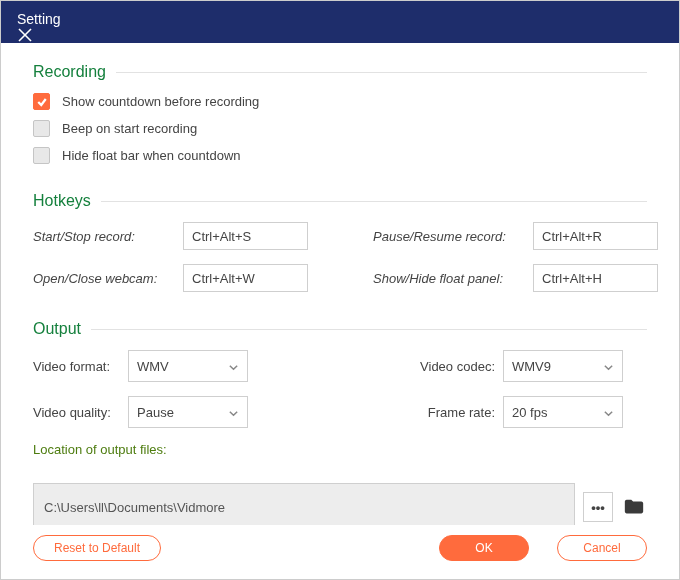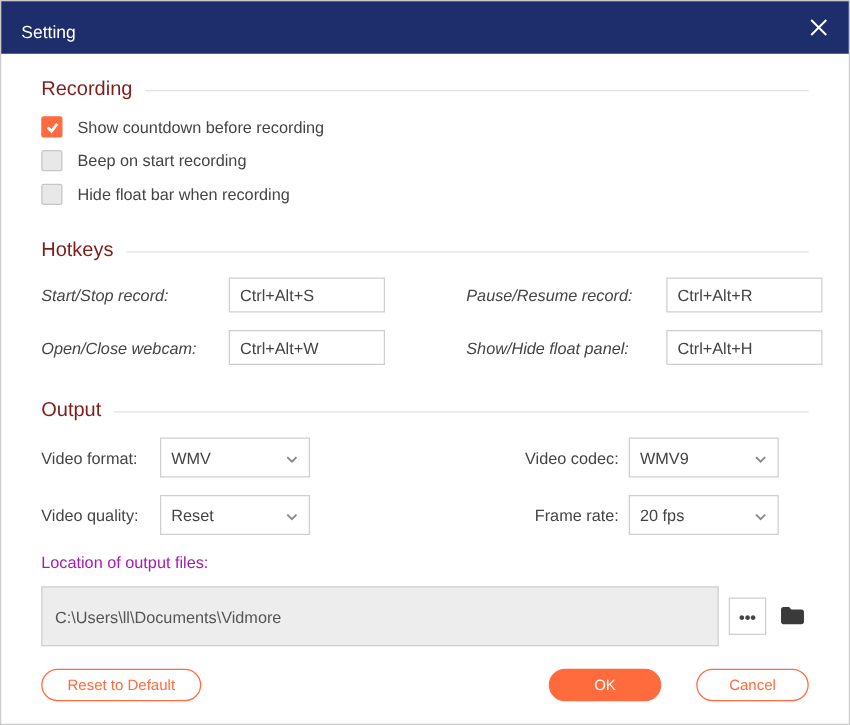--- a/index.html
+++ b/index.html
@@ -15,43 +15,44 @@
     height: 580px;
     background: #fff;
     display: flex;
     flex-direction: column;
     border: 1px solid #ccc;
   }
   .titlebar {
     background: #1e2d6b;
     color: #fff;
     display: flex;
-    align-items: flex-end;
+    align-items: flex-start;
     justify-content: space-between;
     padding: 10px 16px;
     height: 42px;
+    flex-direction: column;
   }
   .titlebar-title { font-size: 14px; }
   .close-x { cursor: pointer; }
   .close-x svg { width: 16px; height: 16px; stroke: #fff; stroke-width: 1.6; }
   .content {
     flex: 1;
     padding: 20px 32px 6px 32px;
     overflow: hidden;
     color: #333;
   }
   .section { margin-bottom: 28px; }
   .section-header {
     display: flex;
     align-items: center;
     margin-bottom: 12px;
   }
   .section-title {
     font-size: 16px;
-    color: #7f1d1d;
+    color: #15803d;
     margin-right: 10px;
   }
   .section-line {
     flex: 1;
     height: 1px;
     background: #e2e2e2;
   }
   .checkbox-row {
     display: flex;
     align-items: center;
@@ -109,21 +110,21 @@
     align-items: center;
     justify-content: space-between;
     padding: 0 8px;
     cursor: pointer;
     color: #444;
     background: #fff;
   }
   .select .chev { width: 11px; height: 11px; }
   .select .chev svg { stroke: #888; stroke-width: 1.6; fill: none; }
 
-  .location-label { color: #a21caf; margin-bottom: 12px; }
+  .location-label { color: #4d7c0f; margin-bottom: 26px; }
   .path-row { display: flex; align-items: center; gap: 8px; }
   .path-input {
     flex: 1;
     border: 1px solid #cfcfcf;
     background: #ededed;
     height: 48px;
     padding: 0 10px;
     color: #555;
     display: flex;
     align-items: center;
@@ -200,21 +201,21 @@
             </svg>
         </span>
         <span class="checkbox-label">Show countdown before recording</span>
       </div>
       <div class="checkbox-row">
         <span class="cb"></span>
         <span class="checkbox-label">Beep on start recording</span>
       </div>
       <div class="checkbox-row">
         <span class="cb"></span>
-        <span class="checkbox-label">Hide float bar when recording</span>
+        <span class="checkbox-label">Hide float bar when countdown</span>
       </div>
     </div>
 
     <div class="section">
       <div class="section-header">
         <span class="section-title">Hotkeys</span>
         <span class="section-line"></span>
       </div>
       <div class="hotkeys-grid">
         <span class="hk-label">Start/Stop record:</span>
@@ -249,21 +250,21 @@
         <span class="out-label right">Video codec:</span>
         <div class="select">
           <span>WMV9</span>
           <span class="chev"><svg viewBox="0 0 12 12">
                 <polyline points="2,4 6,8 10,4"></polyline>
               </svg></span>
         </div>
 
         <span class="out-label">Video quality:</span>
         <div class="select">
-          <span>Reset</span>
+          <span>Pause</span>
           <span class="chev"><svg viewBox="0 0 12 12">
                 <polyline points="2,4 6,8 10,4"></polyline>
               </svg></span>
         </div>
         <span></span>
         <span class="out-label right">Frame rate:</span>
         <div class="select">
           <span>20 fps</span>
           <span class="chev"><svg viewBox="0 0 12 12">
                 <polyline points="2,4 6,8 10,4"></polyline>

